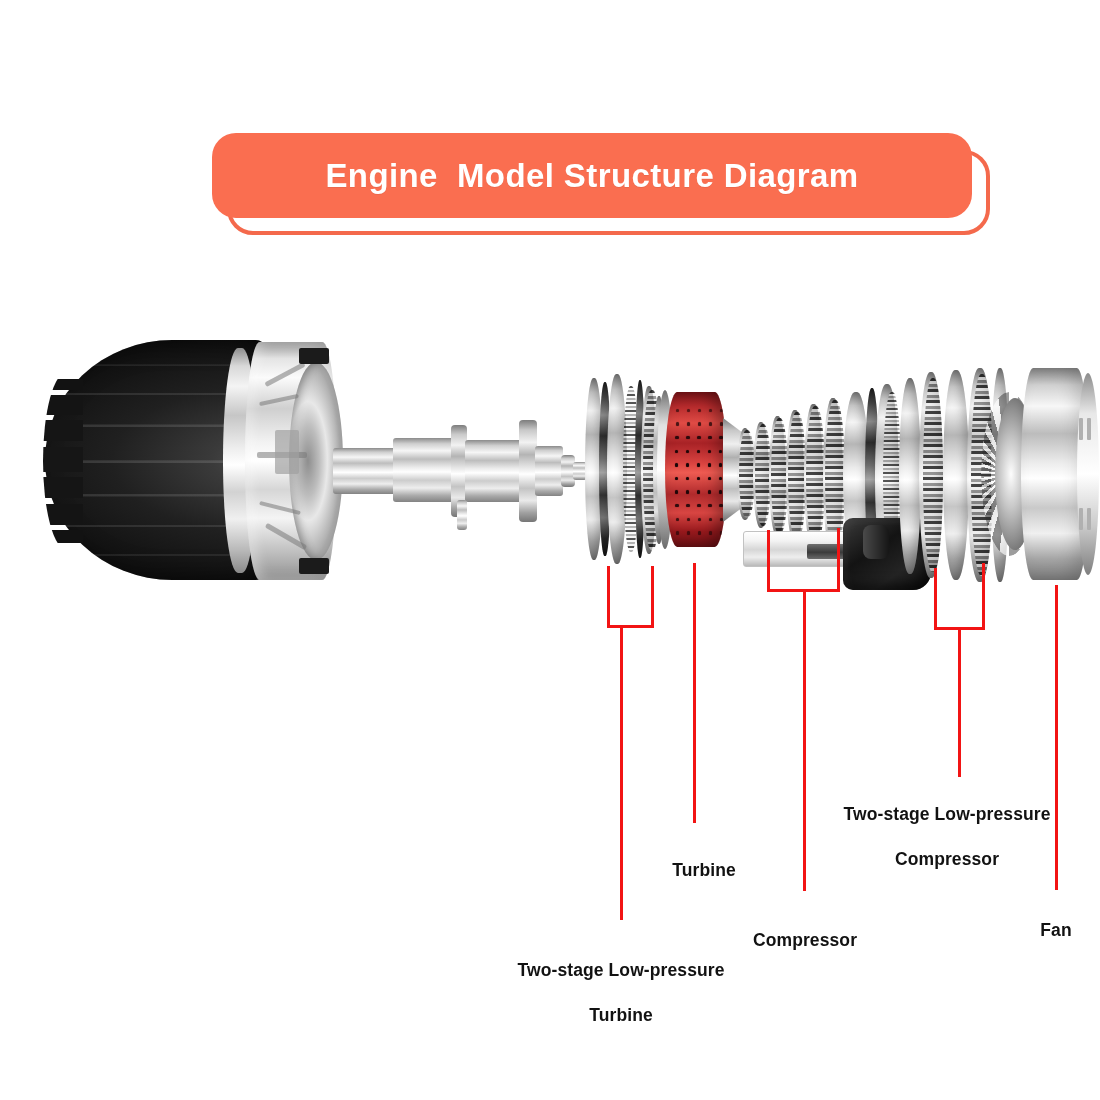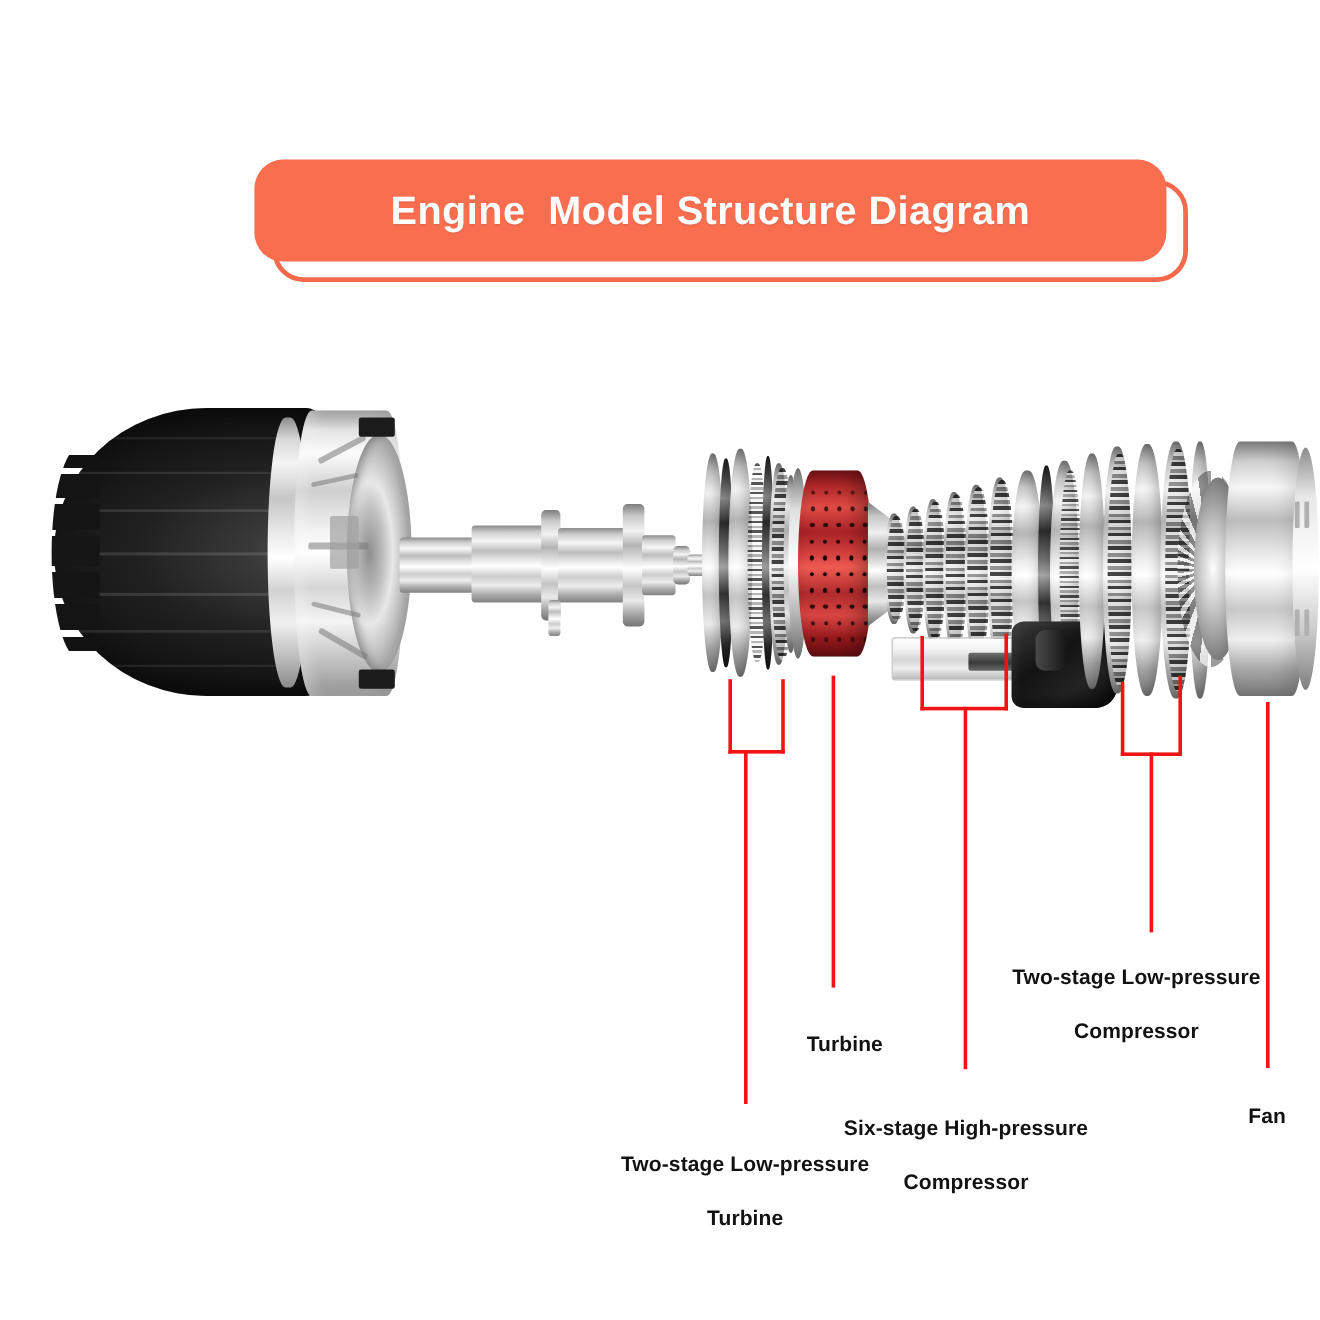--- a/index.html
+++ b/index.html
@@ -445,21 +445,20 @@
   <div class="lbl" style="left:398px;top:936px;width:372px;">
     <div>Two-stage Low-pressure</div>
     <div>Turbine</div>
   </div>
 
   <div class="lbl" style="left:481px;top:836px;width:372px;">
     <div>Turbine</div>
   </div>
 
   <div class="lbl" style="left:594px;top:906px;width:348px;">
-    <div>Six-stage High-pressure</div>
     <div>Compressor</div>
   </div>
 
   <div class="lbl" style="left:724px;top:780px;width:372px;">
     <div>Two-stage Low-pressure</div>
     <div>Compressor</div>
   </div>
 
   <div class="lbl" style="left:966px;top:896px;width:106px;">
     <div>Fan</div>

